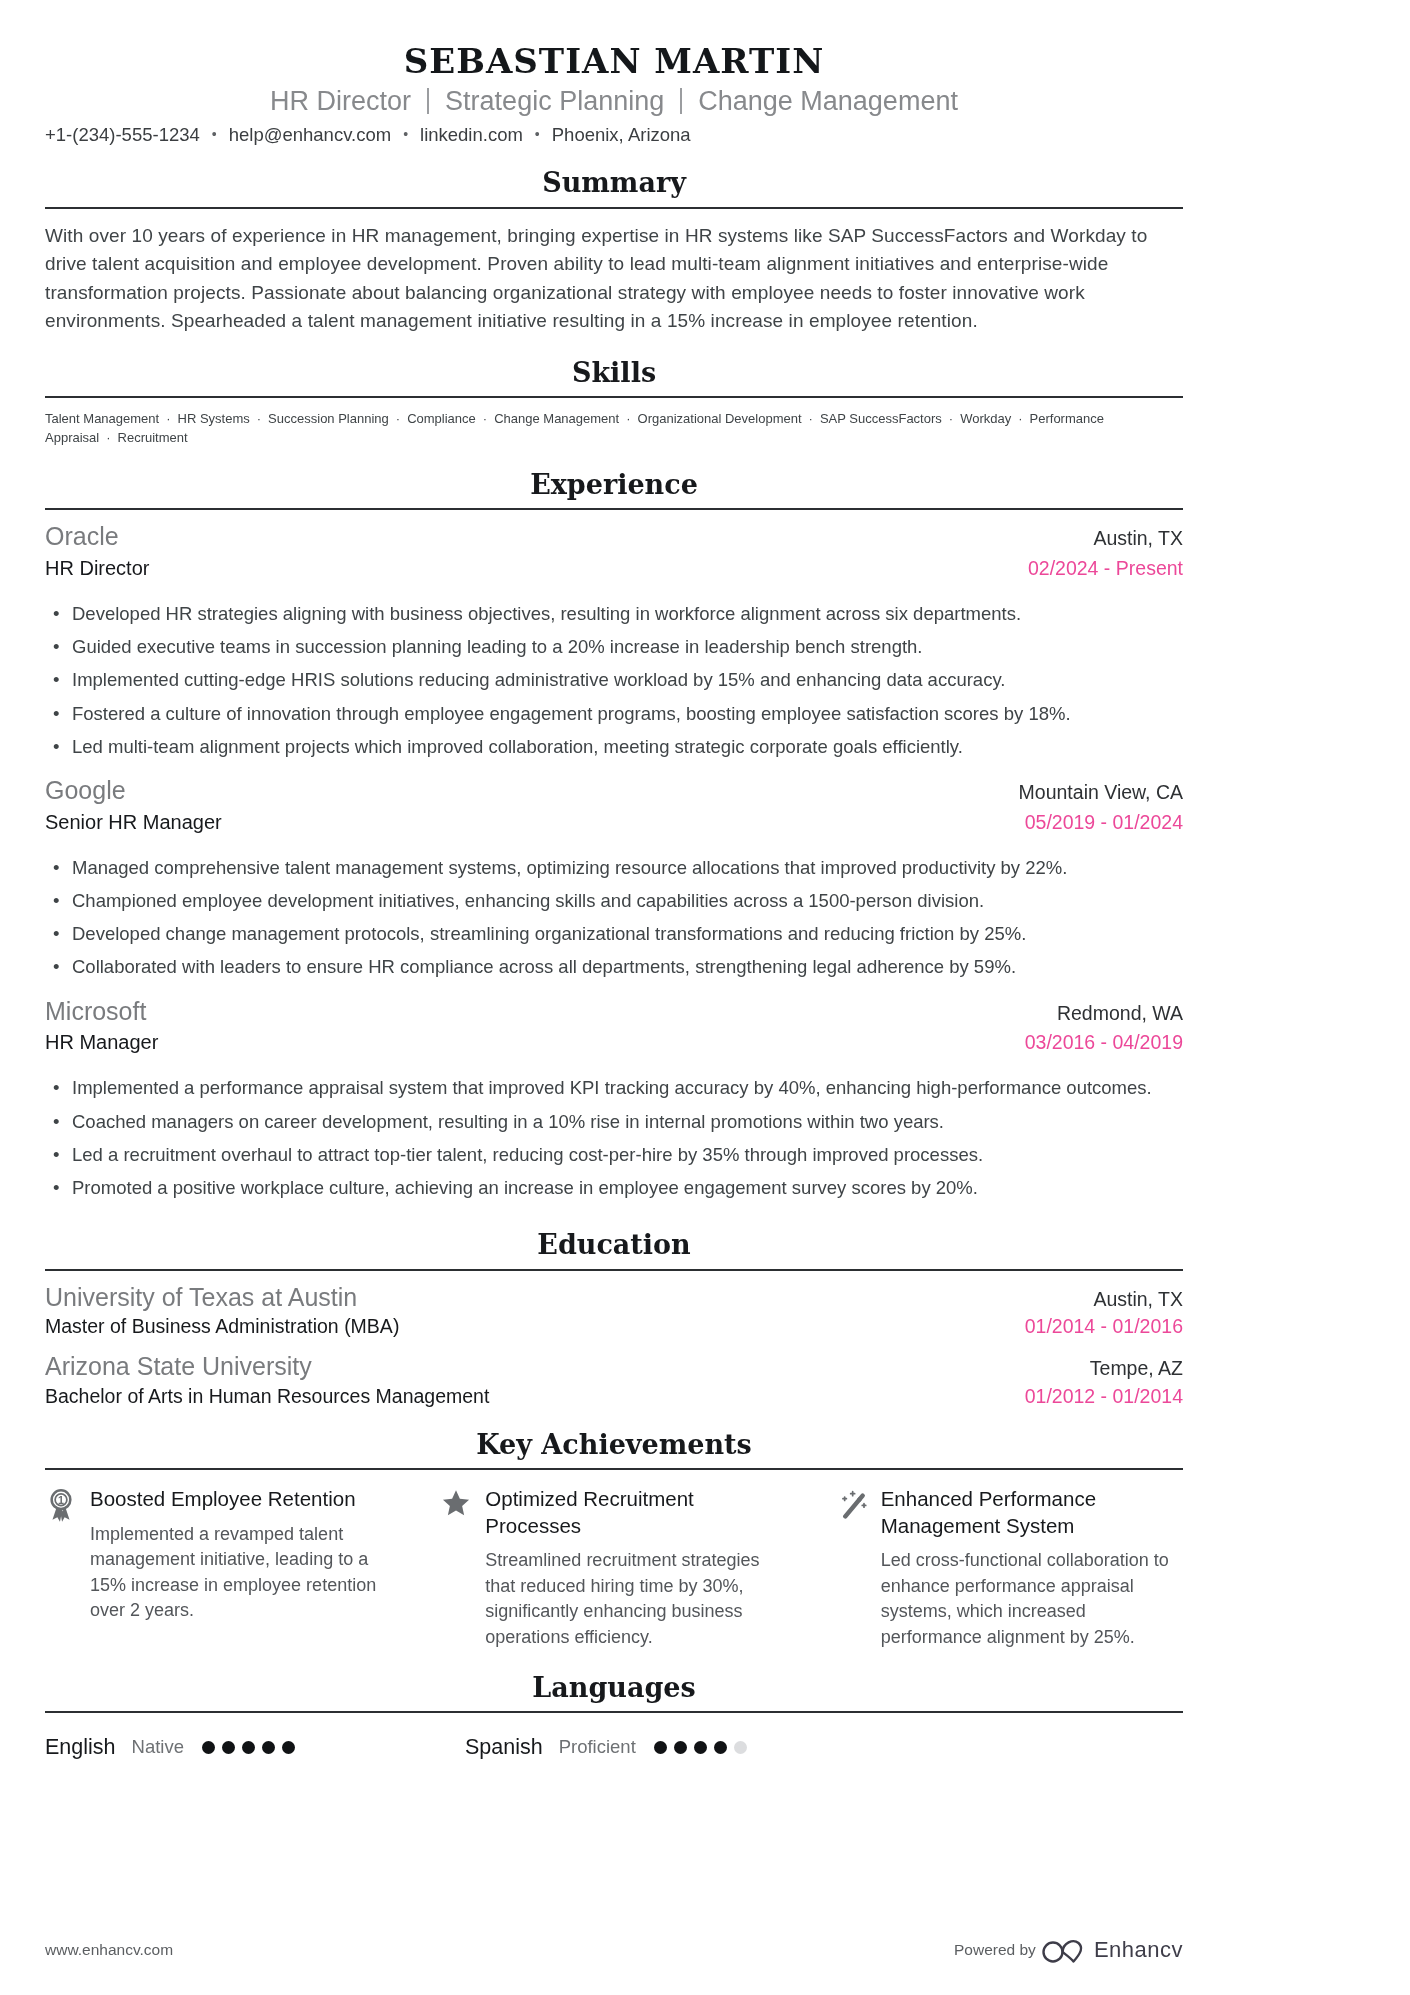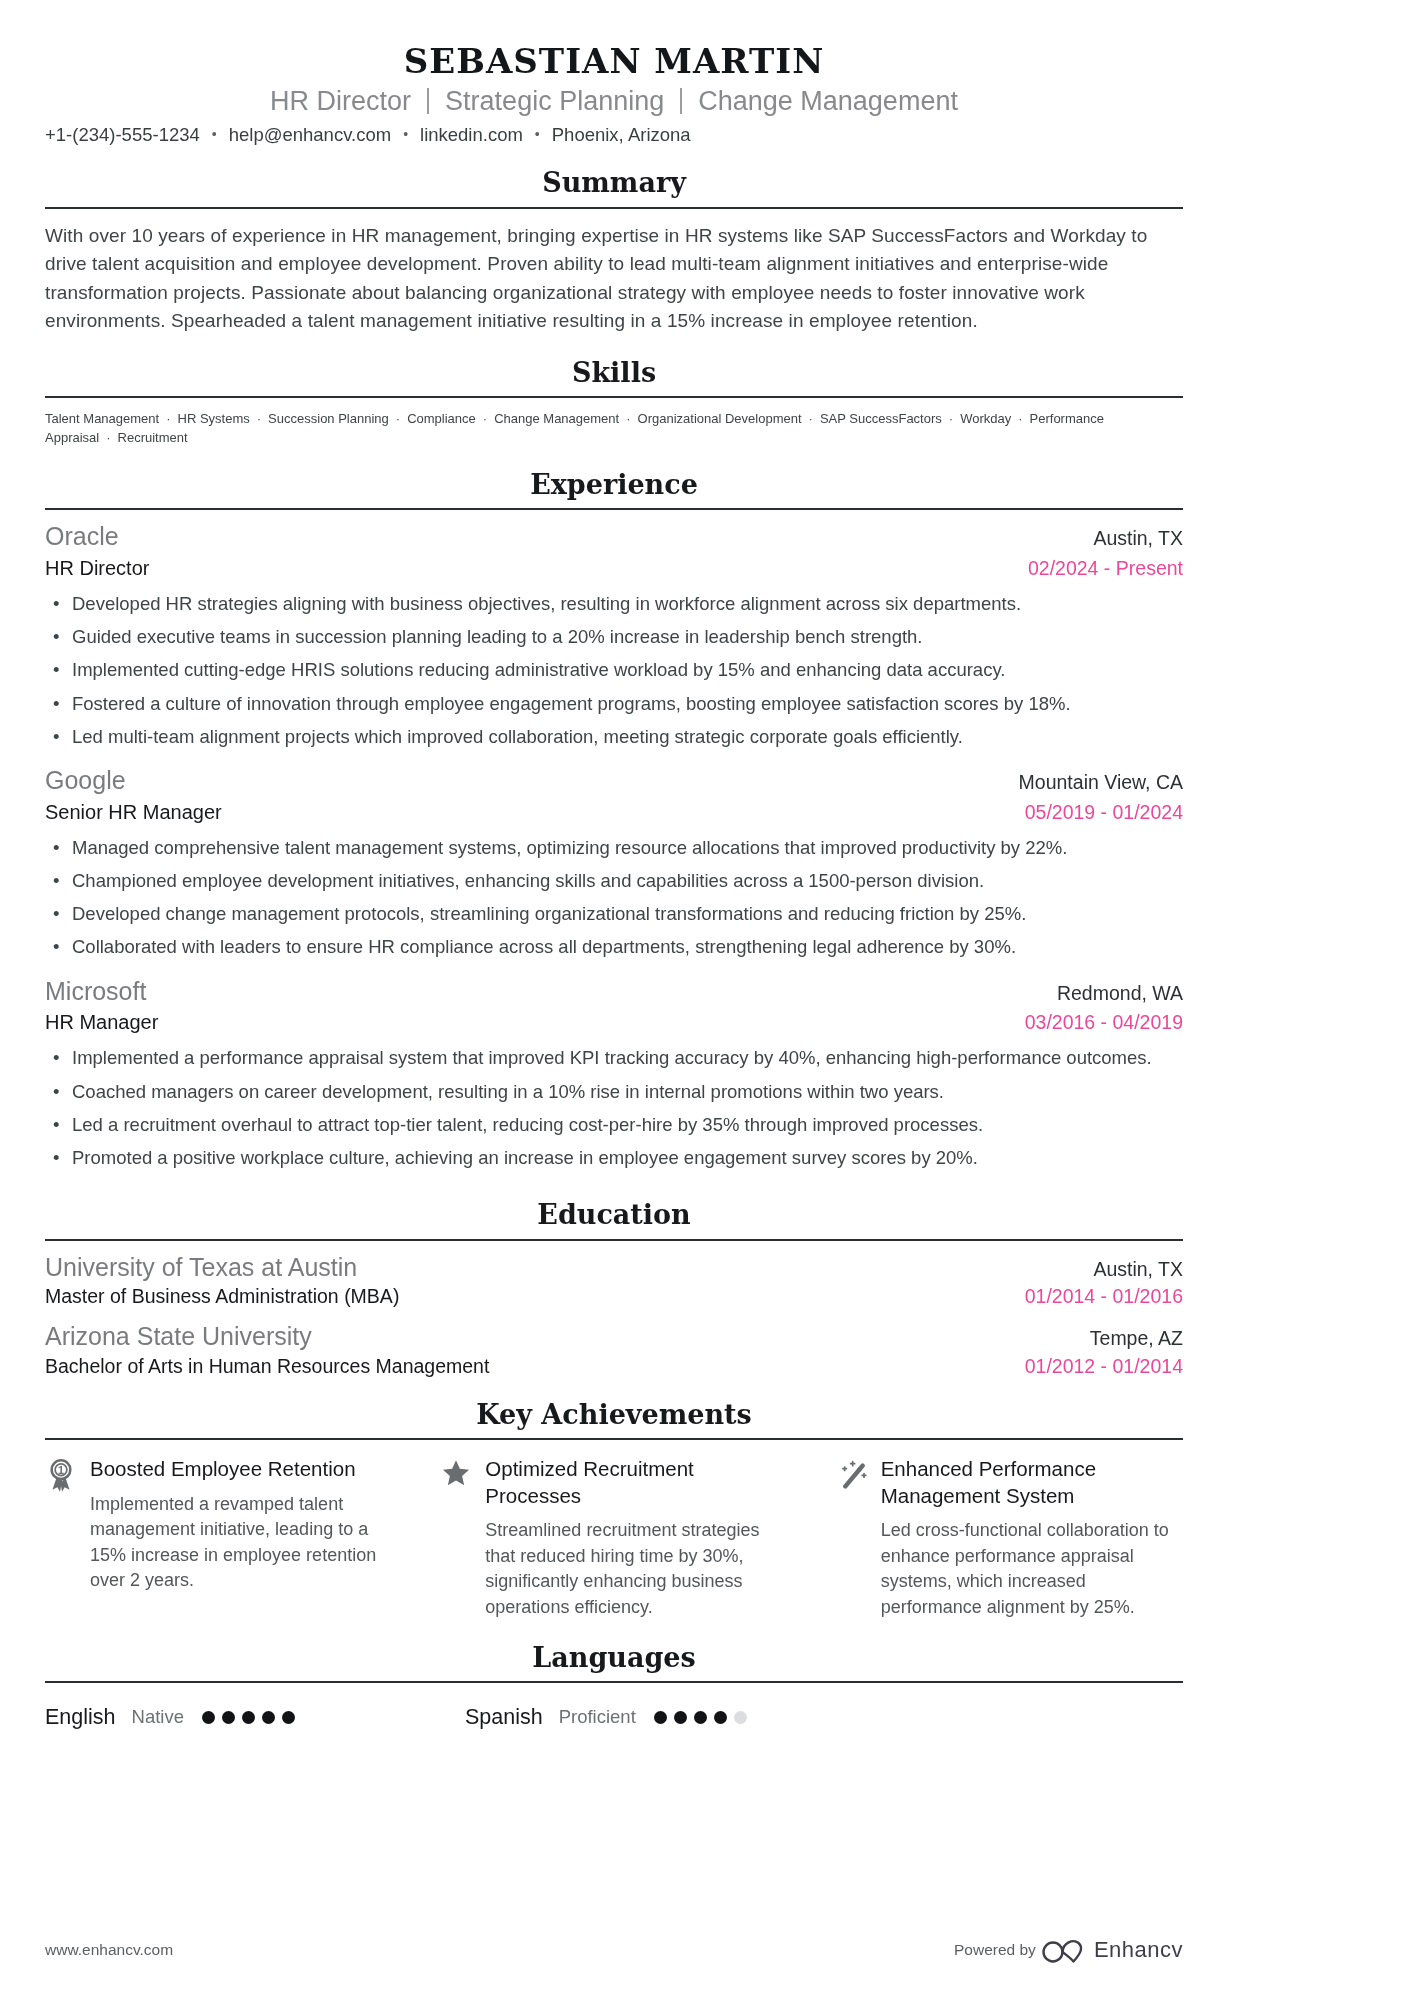--- a/index.html
+++ b/index.html
@@ -27,21 +27,21 @@
   .skill:last-child::after { content: ""; margin: 0; }
 
   
   .job { margin-top: 14px; }
   .job:first-of-type { margin-top: 10px; }
   .row { display: flex; justify-content: space-between; align-items: baseline; }
   .company { font-size: 25px; color: #797b7e; line-height: 1.3; }
   .place { font-size: 19.5px; color: #2e3134; }
   .role { font-size: 20px; color: #17191c; line-height: 1.35; margin-top: 2px; }
   .dates { font-size: 19.5px; color: #ec4899; }
-  ul.bullets { margin-top: 9px; list-style: none; }
+  ul.bullets { margin-top: 19px; list-style: none; }
   ul.bullets li { position: relative; padding-left: 27px; font-size: 18.5px; line-height: 1.42; color: #3f4447; margin-bottom: 7px; }
   ul.bullets li::before { content: "•"; position: absolute; left: 8px; top: 0; color: #3f4447; }
 
   .school { margin-top: 12px; }
   .school:first-of-type { margin-top: 10px; }
   .degree { font-size: 19.5px; color: #17191c; margin-top: 2px; }
 
   
   .ach-grid { margin-top: 16px; display: grid; grid-template-columns: 1fr 1fr 1fr; column-gap: 48px; }
   .ach { display: flex; align-items: flex-start; gap: 13px; }
@@ -131,21 +131,21 @@
         <span class="place">Mountain View, CA</span>
       </div>
       <div class="row">
         <span class="role">Senior HR Manager</span>
         <span class="dates">05/2019 - 01/2024</span>
       </div>
       <ul class="bullets">
         <li>Managed comprehensive talent management systems, optimizing resource allocations that improved productivity by 22%.</li>
         <li>Championed employee development initiatives, enhancing skills and capabilities across a 1500-person division.</li>
         <li>Developed change management protocols, streamlining organizational transformations and reducing friction by 25%.</li>
-        <li>Collaborated with leaders to ensure HR compliance across all departments, strengthening legal adherence by 30%.</li>
+        <li>Collaborated with leaders to ensure HR compliance across all departments, strengthening legal adherence by 59%.</li>
       </ul>
     </div>
 
     <div class="job">
       <div class="row">
         <span class="company">Microsoft</span>
         <span class="place">Redmond, WA</span>
       </div>
       <div class="row">
         <span class="role">HR Manager</span>

